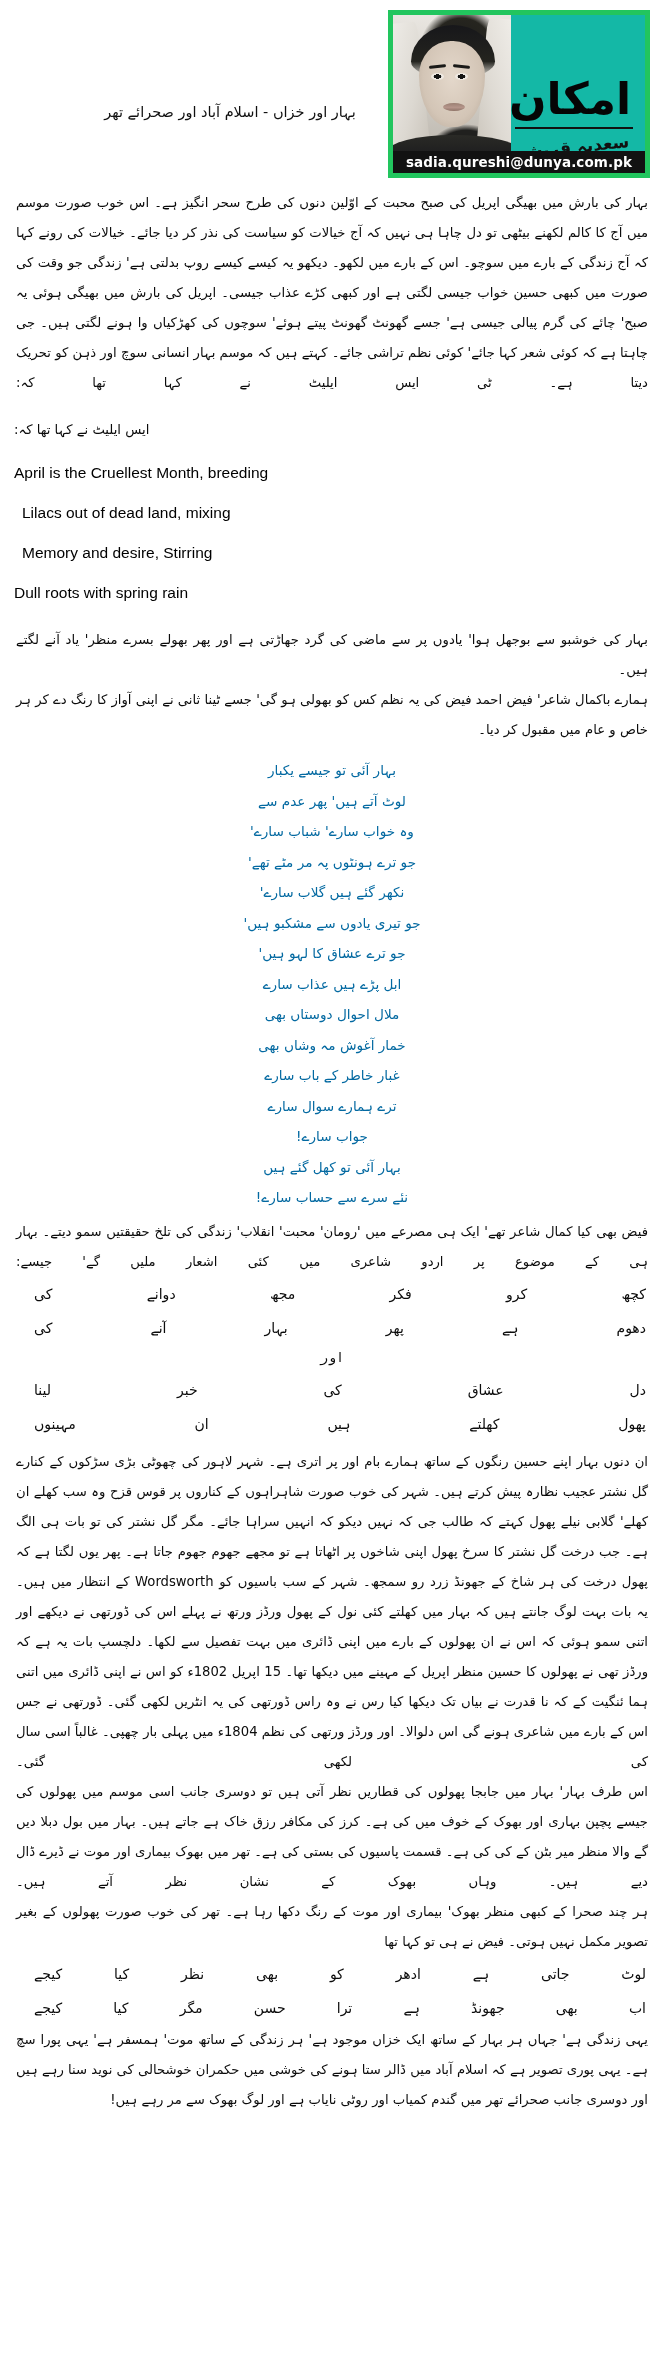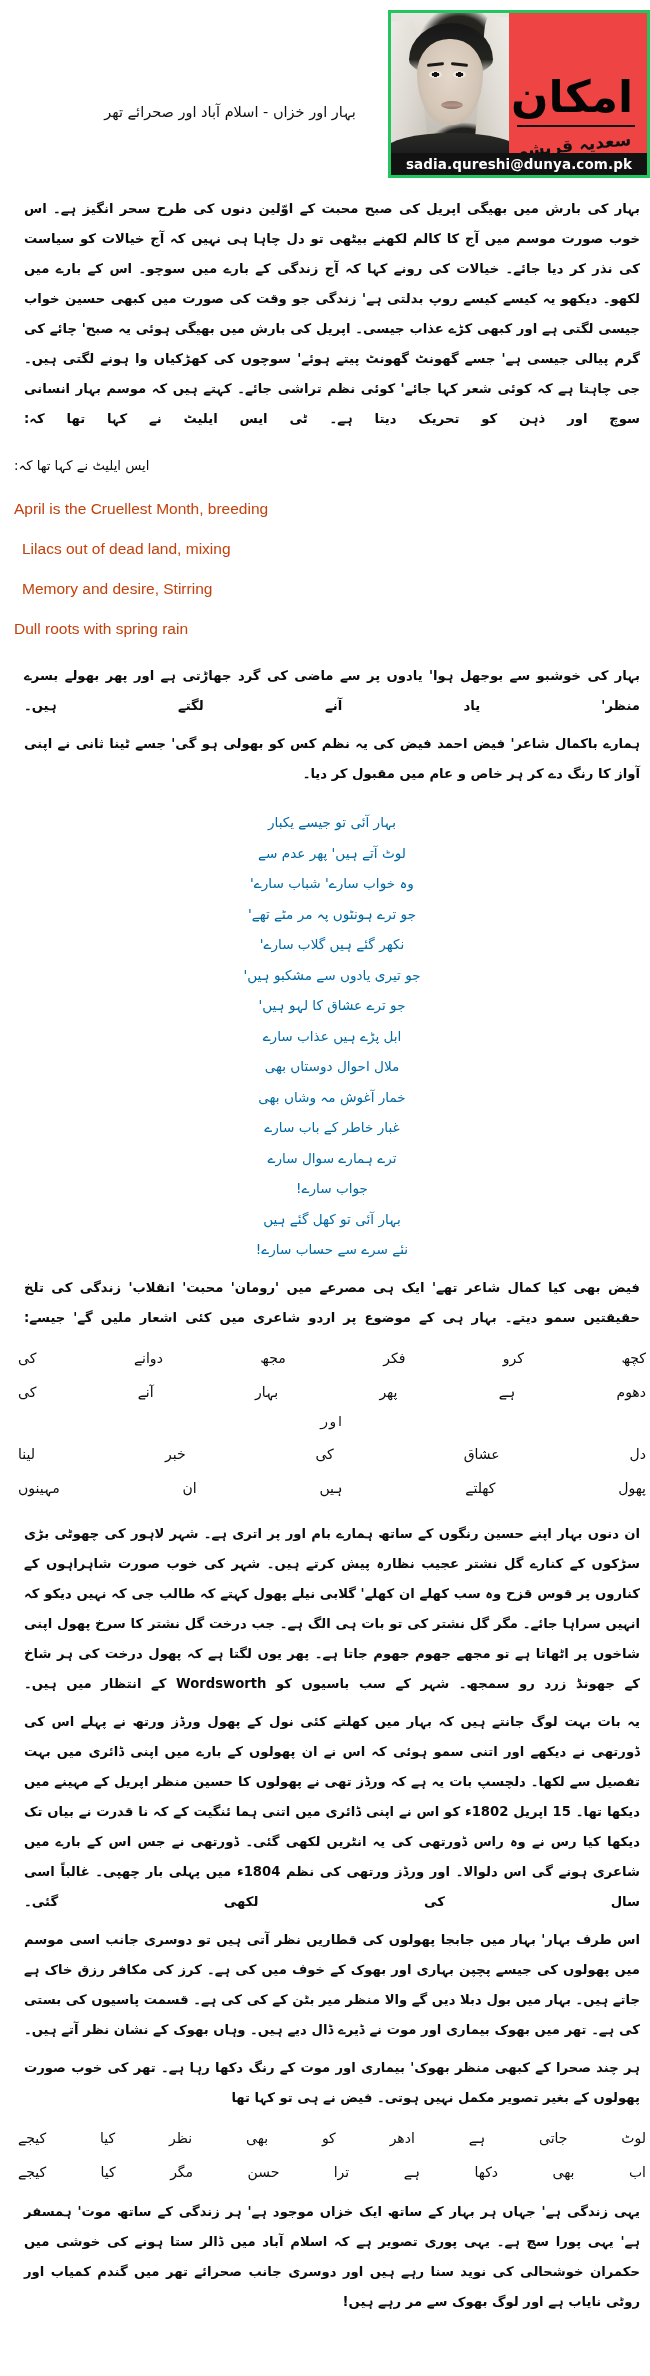--- a/index.html
+++ b/index.html
@@ -32,23 +32,23 @@
     width: 650px;
     height: 186px;
   }
 
   .logo-card {
     position: absolute;
     top: 10px;
     right: 0px;
     width: 262px;
     height: 168px;
-    border: 3px solid #22c55e;
+    border: 5px solid #22c55e;
     box-sizing: border-box;
-    background: #ef4444;
+    background: #14b8a6;
     overflow: hidden;
   }
 
   .logo-inner {
     position: absolute;
     inset: 0;
   }
 
   .brand-word {
     position: absolute;
@@ -205,23 +205,22 @@
     text-align: justify;
     text-align-last: justify;
     font-family: "DejaVu Sans", "Liberation Sans", sans-serif;
     font-size: 13.2px;
     line-height: 30px;
     color: #0b0b0b;
     padding: 0 2px;
     margin: 0;
   }
   .prose p {
-    margin: 8px;
+    margin: 0;
     padding: 0;
-    font-weight: bold;
   }
   .prose p.last { text-align-last: right; }
 
   .lead {
     margin-top: 2px;
   }
 
   
   .en-intro {
     direction: rtl;
@@ -230,21 +229,21 @@
     font-size: 13.2px;
     line-height: 26px;
     margin: 19px 0 10px 0;
   }
   .en-verse {
     direction: ltr;
     text-align: left;
     font-family: "Liberation Sans", "DejaVu Sans", sans-serif;
     font-size: 15.5px;
     line-height: 40px;
-    color: #c2410c;
+    color: #000000;
     margin: 0 0 12px 0;
   }
   .en-verse .vline { display: block; }
   .en-verse .vline.indent { padding-right: 0; padding-left: 8px; }
 
   
   .ur-verse {
     direction: rtl;
     text-align: center;
     font-family: "DejaVu Sans", "Liberation Sans", sans-serif;
@@ -263,21 +262,21 @@
     direction: rtl;
     display: flex;
     justify-content: space-between;
     align-items: baseline;
     font-family: "DejaVu Sans", "Liberation Sans", sans-serif;
     font-size: 14px;
     line-height: 34px;
     color: #0b0b0b;
     padding: 0 4px;
   }
-  .couplet .tok { white-space: nowrap; }
+  .couplet .tok { white-space: nowrap; margin-left: 16px; }
 
   .conj {
     direction: rtl;
     text-align: center;
     font-family: Liberation Mono, monospace;
     font-size: 13.4px;
     line-height: 28px;
     padding: 0 4px;
   }
 
@@ -413,21 +412,21 @@
     <span class="tok">ادھر</span>
     <span class="tok">کو</span>
     <span class="tok">بھی</span>
     <span class="tok">نظر</span>
     <span class="tok">کیا</span>
     <span class="tok">کیجے</span>
   </div>
   <div class="couplet">
     <span class="tok">اب</span>
     <span class="tok">بھی</span>
-    <span class="tok">دکھا</span>
+    <span class="tok">جھونڈ</span>
     <span class="tok">ہے</span>
     <span class="tok">ترا</span>
     <span class="tok">حسن</span>
     <span class="tok">مگر</span>
     <span class="tok">کیا</span>
     <span class="tok">کیجے</span>
   </div>
 
   <div class="prose">
     <p class="last">یہی زندگی ہے' جہاں ہر بہار کے ساتھ ایک خزاں موجود ہے' ہر زندگی کے ساتھ موت' ہمسفر ہے' یہی پورا سچ ہے۔ یہی پوری تصویر ہے کہ اسلام آباد میں ڈالر ستا ہونے کی خوشی میں حکمران خوشحالی کی نوید سنا رہے ہیں اور دوسری جانب صحرائے تھر میں گندم کمیاب اور روٹی نایاب ہے اور لوگ بھوک سے مر رہے ہیں!</p>

